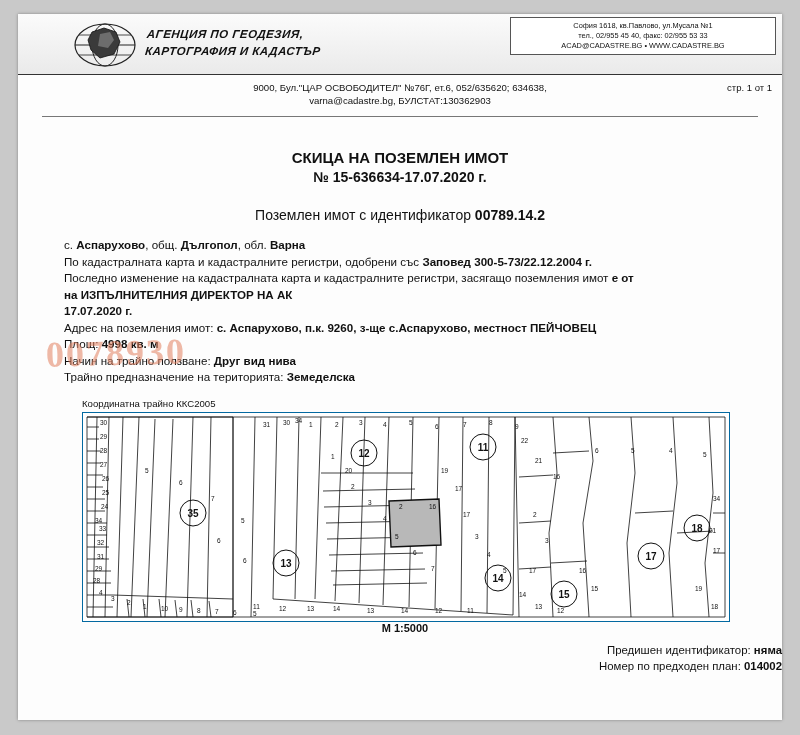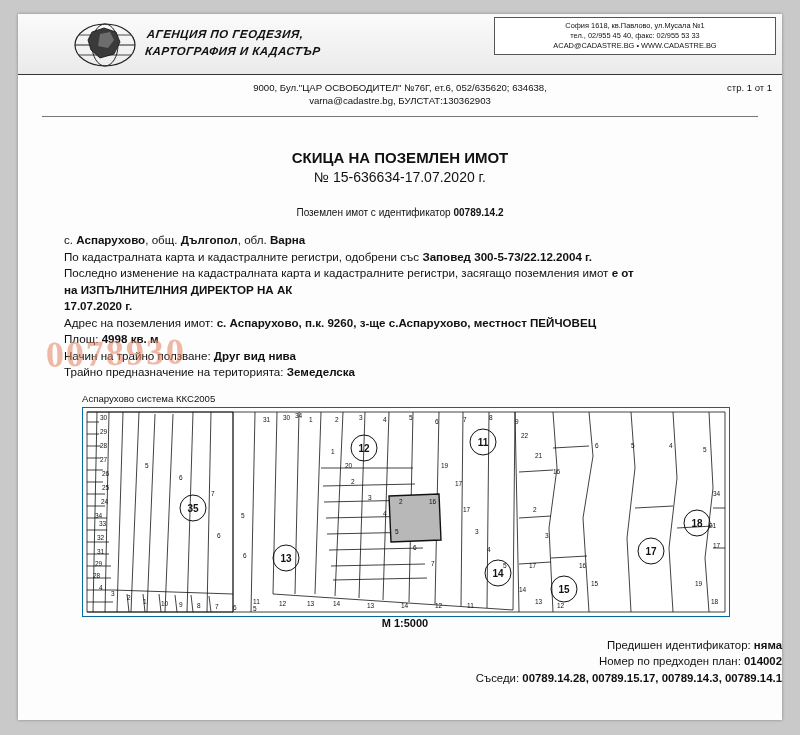--- a/index.html
+++ b/index.html
@@ -31,21 +31,21 @@
     position:absolute;left:128px;top:12px;
     font-weight:bold;font-size:11.5px;letter-spacing:.5px;
     color:#111;line-height:17px;
     font-style:italic;
     transform:skewX(-6deg);
   }
   .contact{
     position:absolute;right:6px;top:3px;
     width:240px;
     border:1px solid #555;
-    padding:3px 20px;
+    padding:3px 12px;
     font-size:7.4px;line-height:10px;
     text-align:center;color:#111;
     background:#fff;
   }
   .pagecount{
     position:absolute;right:10px;top:68px;
     font-size:9.5px;color:#111;
   }
   
   .office{
@@ -63,25 +63,25 @@
     margin:9px 24px 0 24px;
     border-top:1px solid #777;
   }
   
   .doctitle{
     text-align:center;margin-top:32px;
     font-size:15px;font-weight:bold;color:#111;
   }
   .docnum{
     text-align:center;margin-top:3px;
-    font-size:14px;font-weight:normal;color:#111;
+    font-size:14px;font-weight:bold;color:#111;
   }
   .ident{
     text-align:center;margin-top:22px;
-    font-size:10px;color:#111;
+    font-size:14px;color:#111;
   }
   .ident b{font-weight:bold;}
   
   .body{
     margin:14px 0 0 46px;
     width:690px;
     font-size:11.6px;
     line-height:16.5px;
     color:#111;
   }
@@ -198,21 +198,21 @@
     <div>
       <span>Начин на трайно ползване: </span><b>Друг вид нива</b>
     </div>
     <div>
       <span>Трайно предназначение на територията: </span><b>Земеделска</b>
     </div>
   </div>
 
   <div class="watermark">0078930</div>
 
-  <div class="coordsys">Аспарухово система ККС2005</div>
+  <div class="coordsys">Координатна трайно ККС2005</div>
 
   <div class="mapbox">
     <svg width="646" height="208" viewBox="0 0 646 208">
 
       <g stroke="#111" stroke-width="0.8" fill="none">
 
         <path d="M4 4 L4 204 L150 204 L150 4 Z"></path>
 
         <path d="M14 4 L10 204"></path>
         <path d="M26 4 L22 204"></path>
@@ -409,18 +409,15 @@
 
   <div class="scale">М 1:5000</div>
 
   <div class="footer">
     <div>
       <span>Предишен идентификатор: </span><b>няма</b>
     </div>
     <div>
       <span>Номер по предходен план: </span><b>014002</b>
     </div>
-    <div>
-      <span>Съседи: </span><b>00789.14.28, 00789.15.17, 00789.14.3, 00789.14.1</b>
-    </div>
   </div>
 
 </div>
 
 </body></html>

